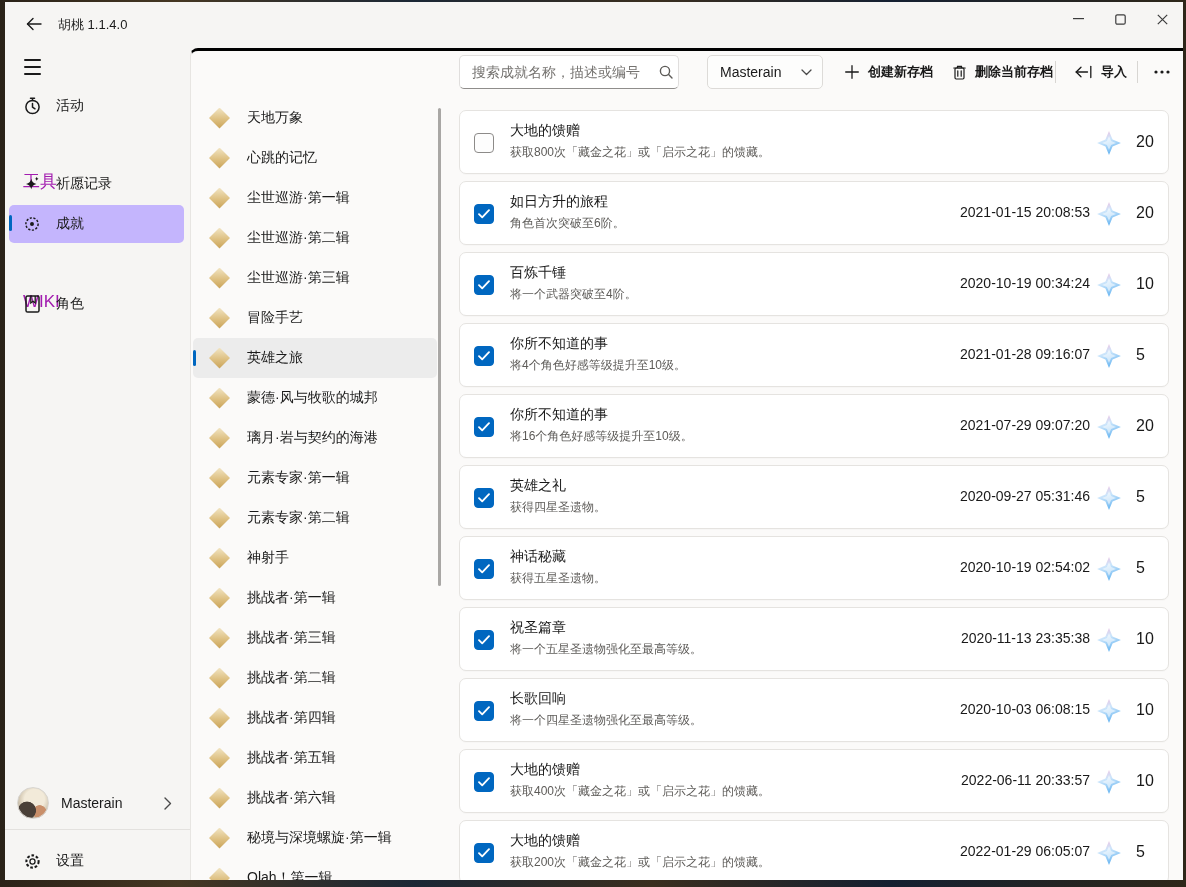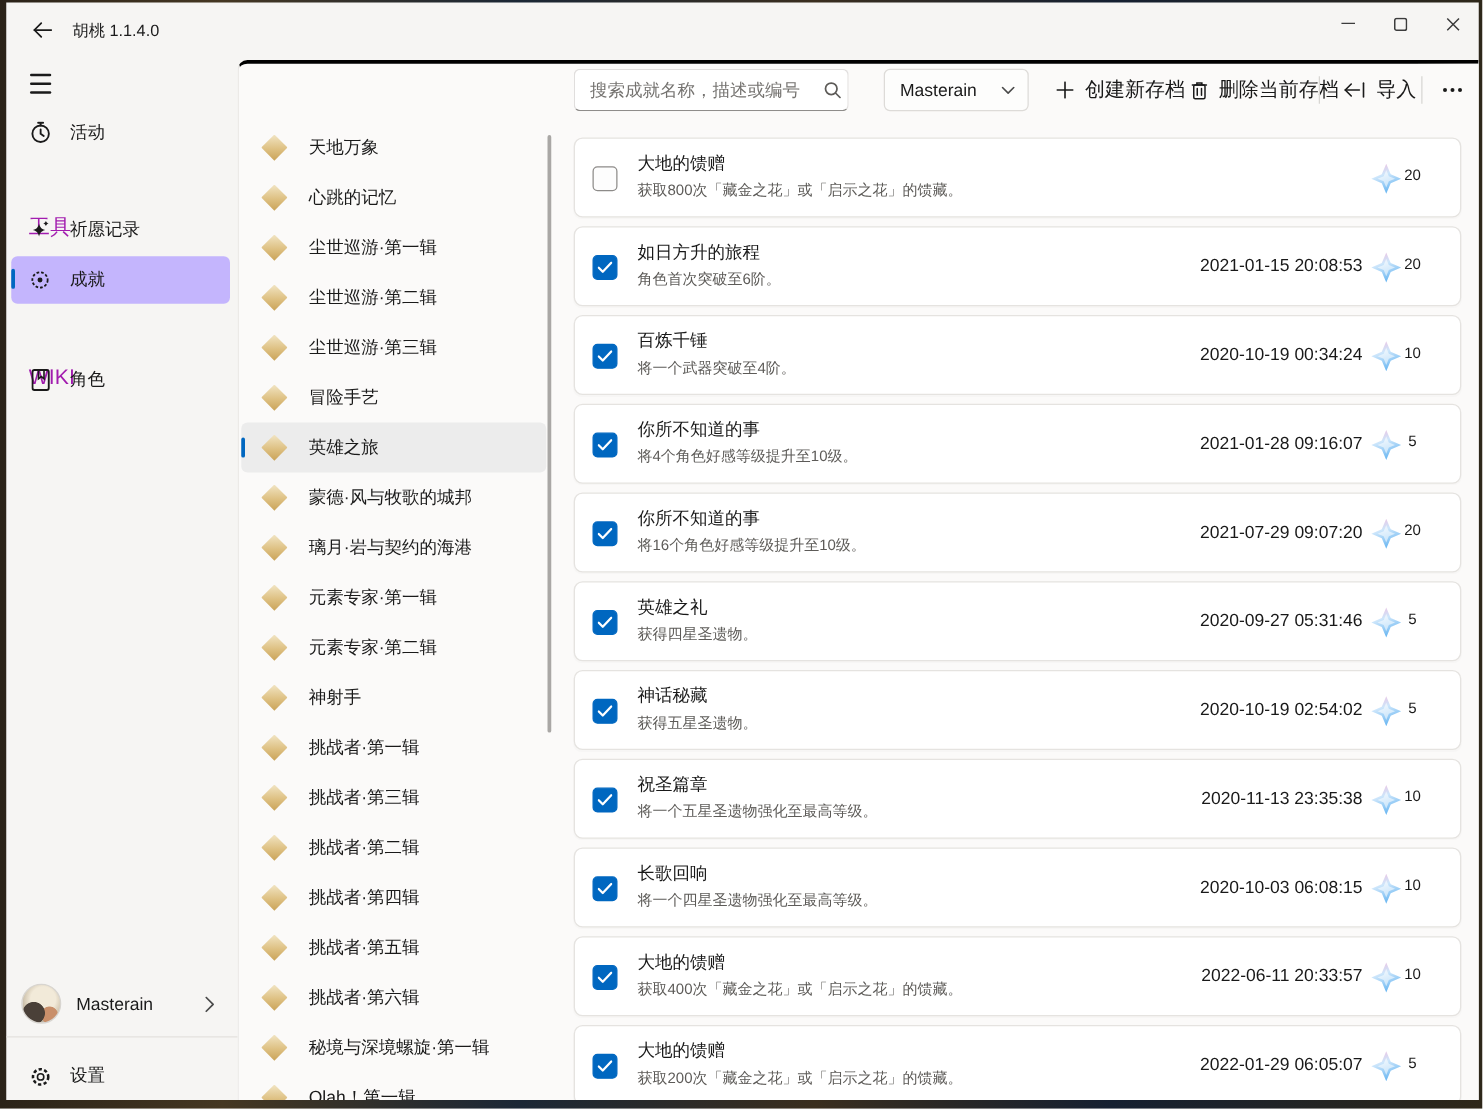--- a/index.html
+++ b/index.html
@@ -61,21 +61,21 @@
     padding:0 6px 0 12px; color:#1a1a1a; font-family:inherit; }
   .search-box input::placeholder { color:#757370; }
   .search-ico { margin-right:10px; display:flex; }
 
   .archive-selector { position:absolute; left:516px; top:4px; width:116px; height:34px; background:#fdfdfc;
     border:1px solid #dddbd8; border-radius:5px; display:flex; align-items:center; font-size:14px; }
   .archive-selector .value { margin-left:12px; }
   .archive-selector .chev { margin-left:auto; margin-right:10px; display:flex; }
 
   .cmd-btn { position:absolute; top:4px; height:34px; border-radius:5px; display:flex; align-items:center;
-    gap:9px; font-size:16px; padding:0 10px; color:#191919; }
+    gap:9px; font-size:13px; padding:0 10px; color:#191919;font-weight:bold; }
   .cmd-btn svg { flex:none; }
   .cmd-divider { position:absolute; top:10px; width:1px; height:22px; background:#d8d6d3; }
 
   
   .cat-list { position:absolute; left:2px; top:47px; width:244px; }
   .cat-item { position:relative; height:40px; display:flex; align-items:center; border-radius:5px; }
   .cat-item.selected { background:#ececec; }
   .cat-accent { position:absolute; left:0; top:12px; width:3px; height:16px; border-radius:2px; background:#0067c0; display:none; }
   .cat-item.selected .cat-accent { display:block; }
   .cat-ico { width:21px; height:21px; margin-left:16px; flex:none;
@@ -90,21 +90,21 @@
     border:1px solid #e5e3e0; border-radius:7px; box-shadow:0 1px 1px rgba(0,0,0,0.02); }
   .checkbox { position:absolute; left:14px; top:22px; width:20px; height:20px; border-radius:4px;
     border:1px solid #8d8b89; background:#fdfdfd; display:flex; align-items:center; justify-content:center; }
   .ach-card.checked .checkbox { background:#0067c0; border-color:#0067c0; }
   .checkbox svg { display:none; }
   .ach-card.checked .checkbox svg { display:block; }
   .ach-title { position:absolute; left:50px; top:11px; font-size:14px; color:#191919; }
   .ach-desc  { position:absolute; left:50px; top:33px; font-size:12px; color:#5d5b58; }
   .ach-date  { position:absolute; right:78px; top:22px; font-size:14px; color:#191919; }
   .primogem  { position:absolute; right:46px; top:19px; width:26px; height:26px; }
-  .ach-points{ position:absolute; right:24px; top:22px; width:28px; text-align:center; font-size:12px; color:#191919; }
+  .ach-points{ position:absolute; right:4px; top:22px; width:28px; text-align:left; font-size:16px; color:#191919; }
 
   svg { display:block; }
 </style>
 </head>
 <body>
 
 <div class="page">
   <div class="window">
 
     <div class="titlebar">

